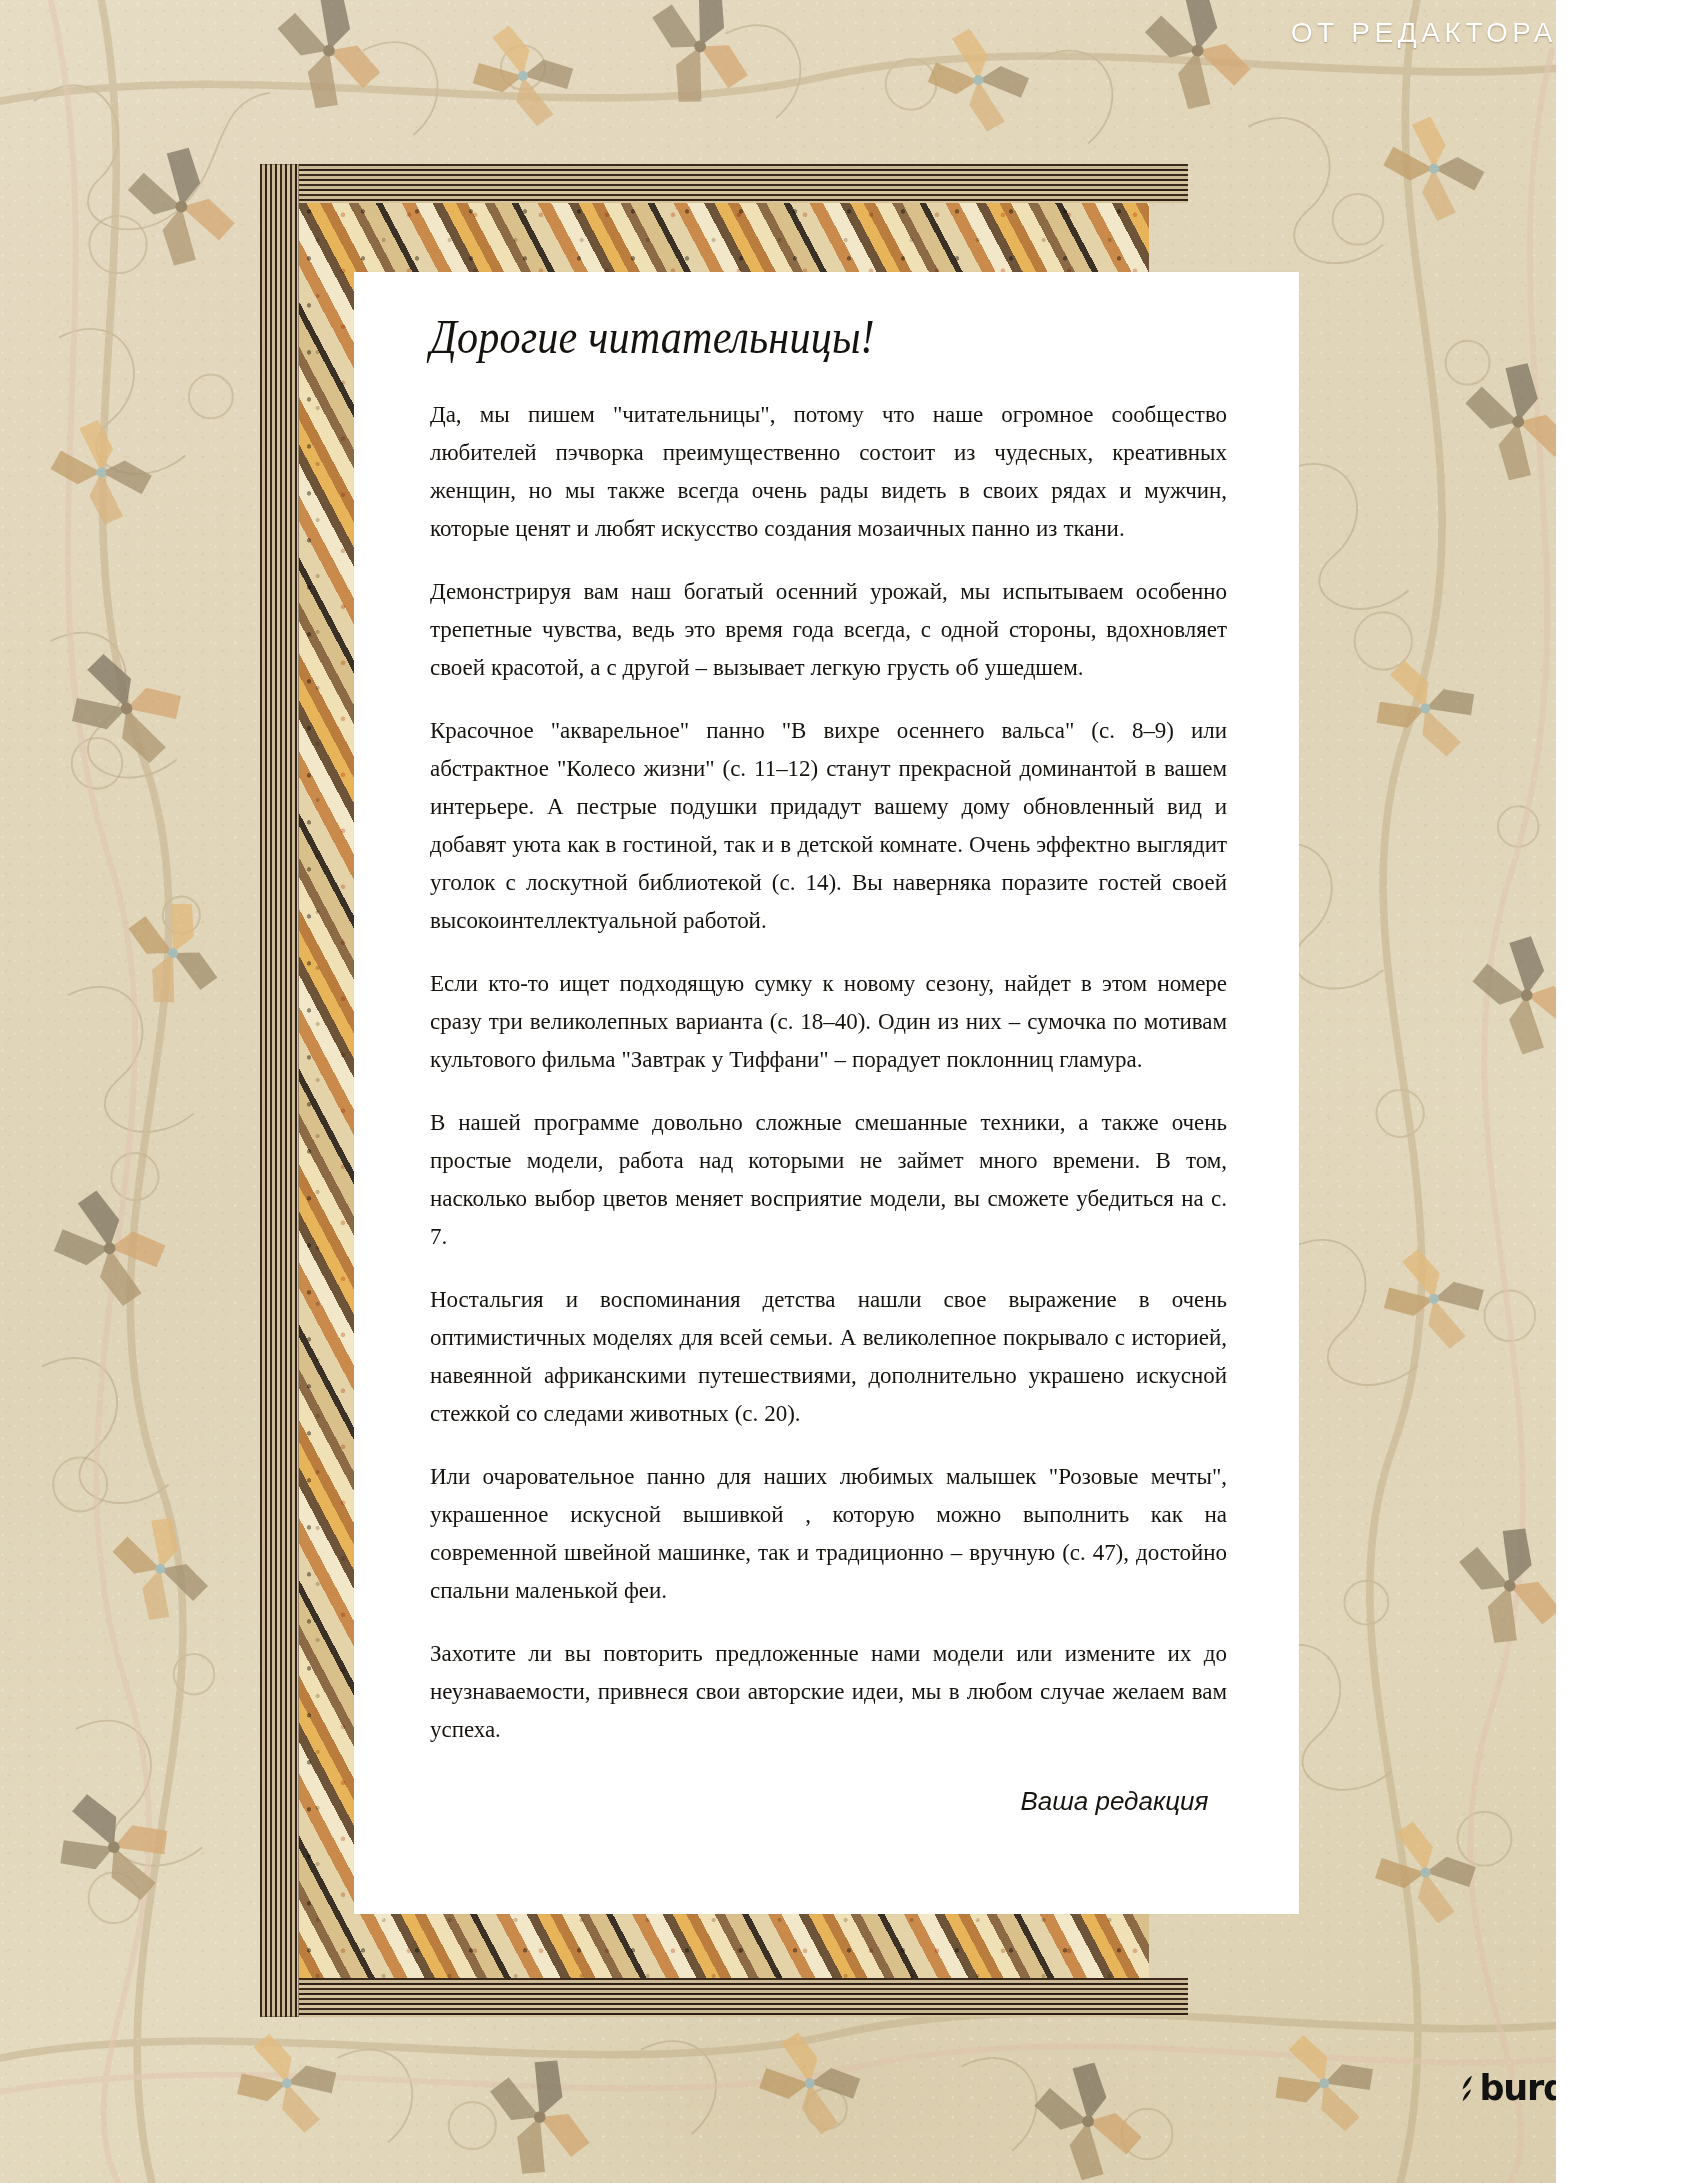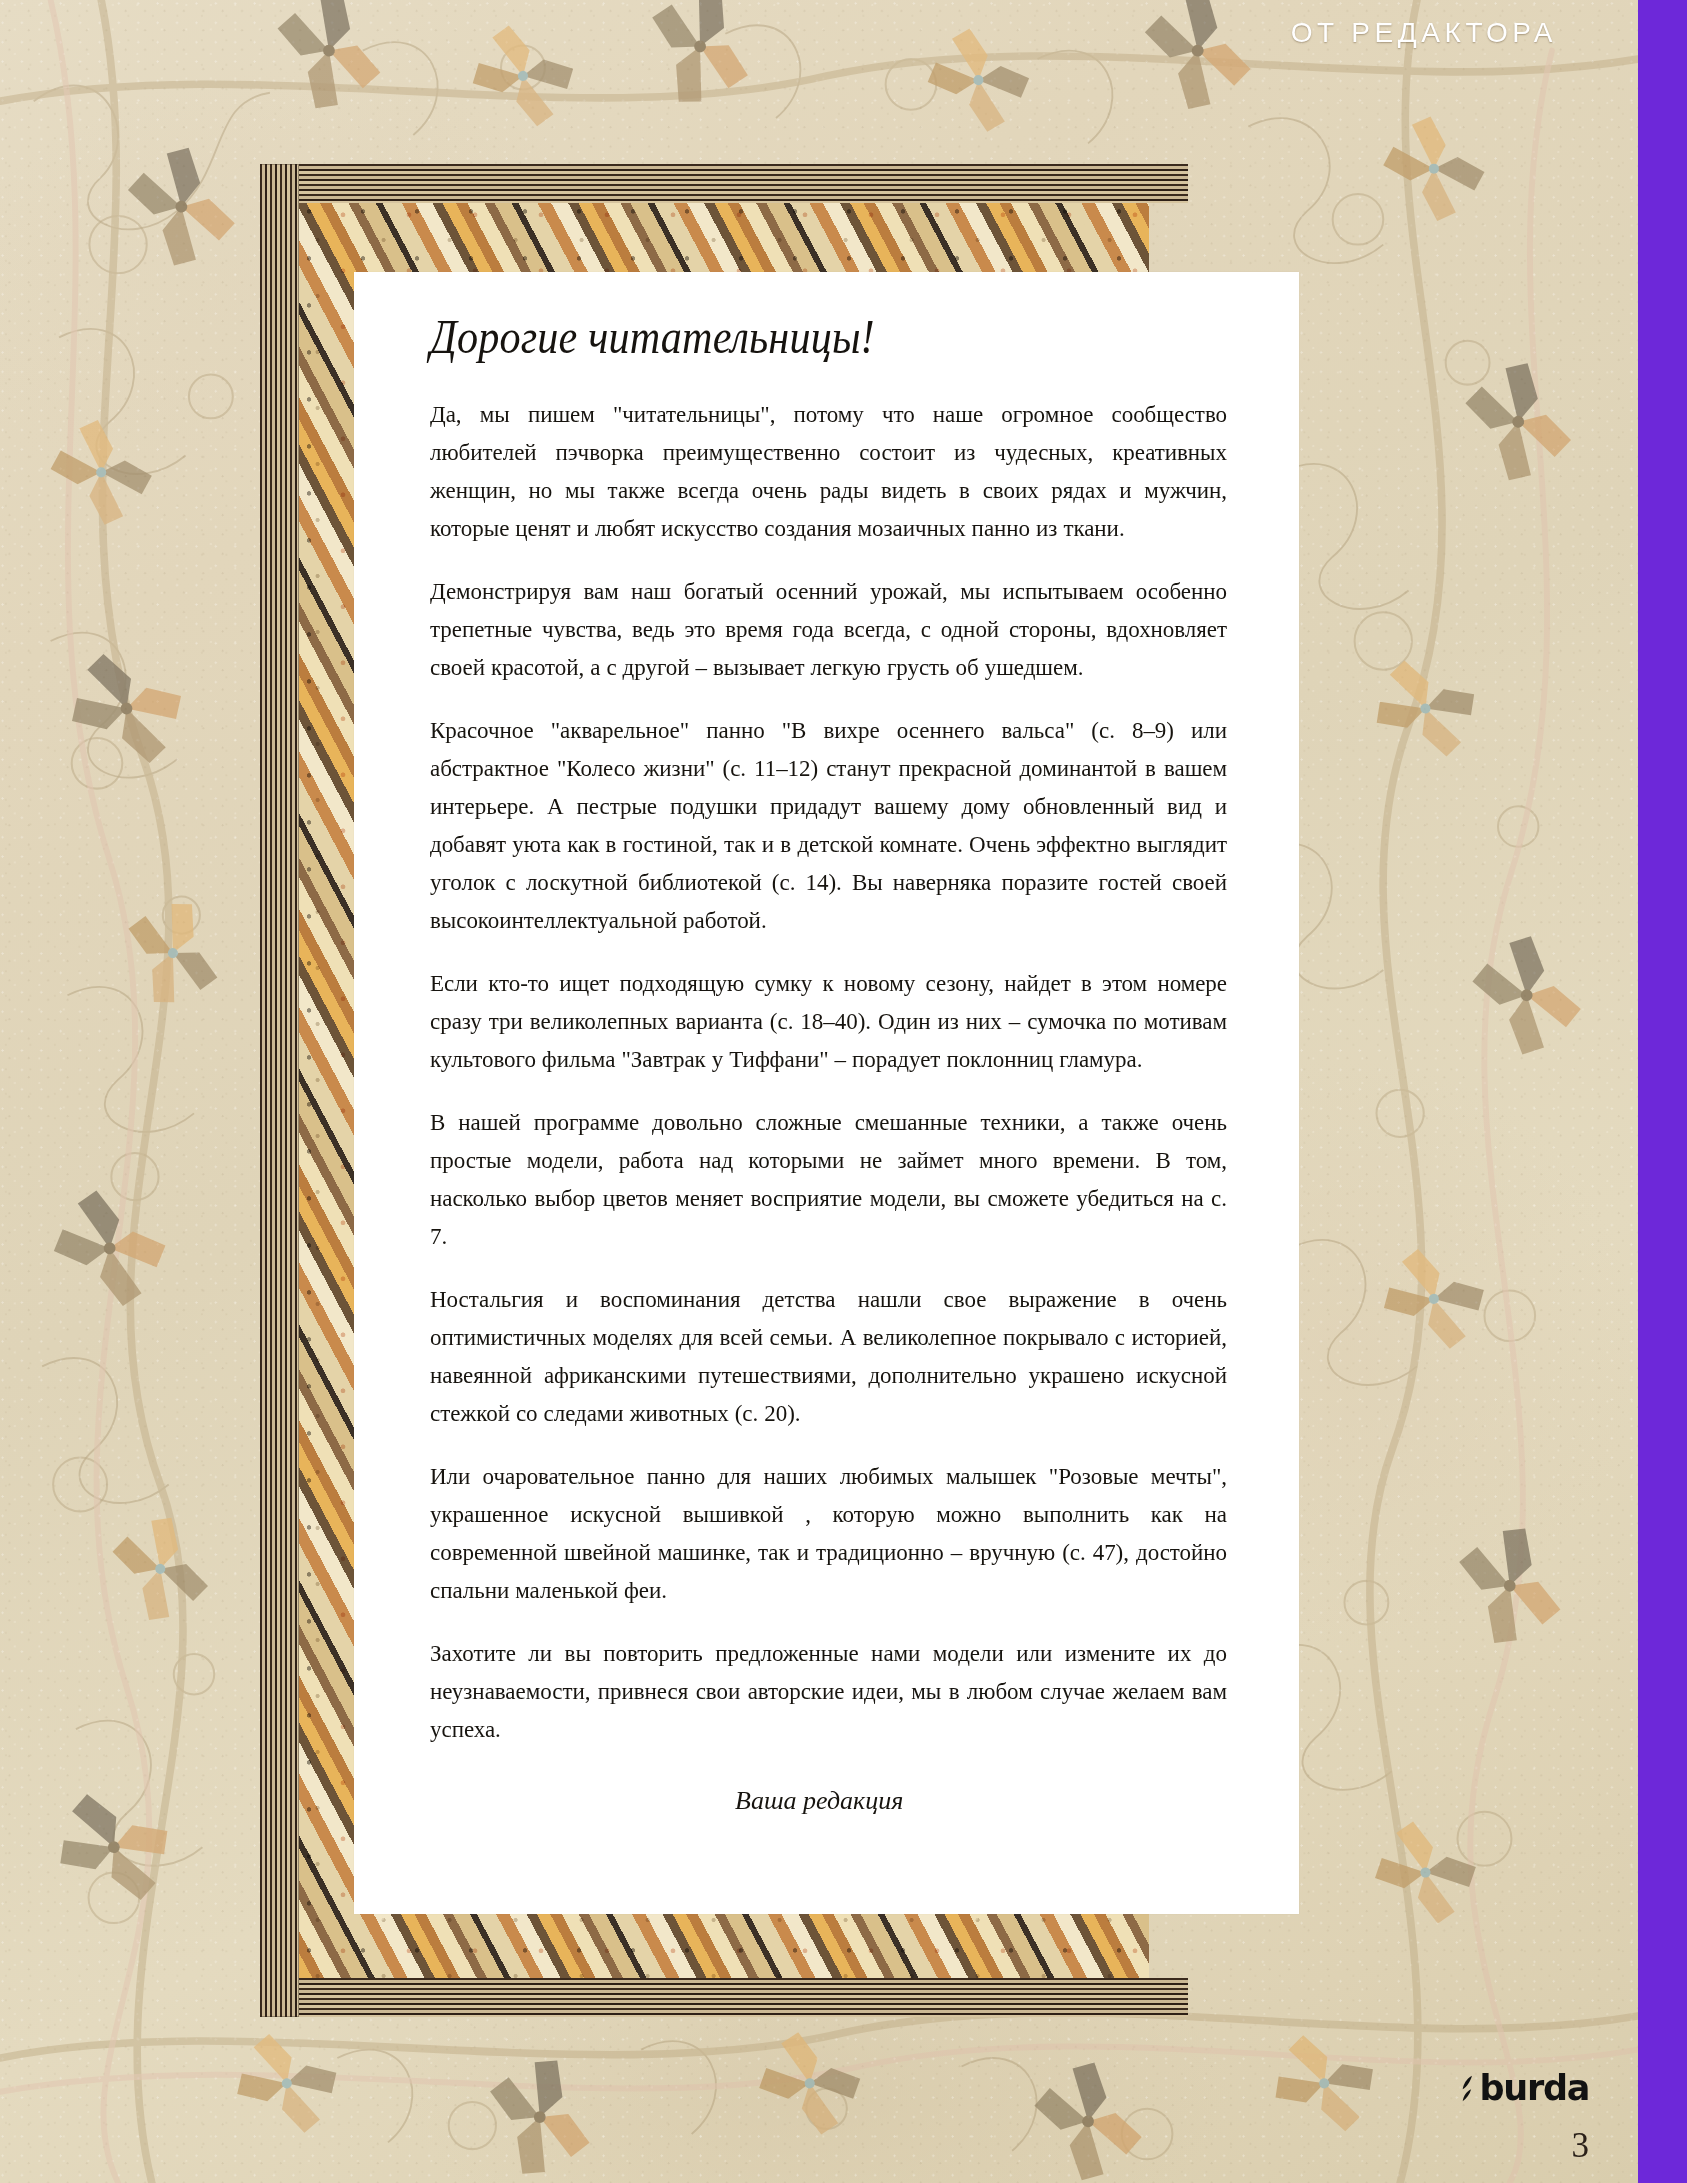--- a/index.html
+++ b/index.html
@@ -9,21 +9,21 @@
   }
   body {
     width: 1687px;
     height: 2183px;
     overflow: hidden;
     font-family: "Liberation Serif", serif;
   }
 
   #page {
     position: relative;
-    width: 1687px;
+    width: 1556px;
     height: 2183px;
     background: #6d28d9;
     overflow: hidden;
   }
 
   
   #quilt-photo {
     position: absolute;
     left: 0; top: 0;
     width: 1638px;
@@ -160,25 +160,25 @@
     font-family: "Liberation Serif", serif;
     font-size: 23px;
     line-height: 38px;
     color: #17140f;
     text-align: justify;
     margin: 0 0 25px 0;
     letter-spacing: -0.04px;
     word-spacing: 0.3px;
   }
   #signature {
-    font-family: Liberation Serif, serif;
+    font-family: Liberation Sans, sans-serif;
     font-style: italic;
     font-size: 26px;
     color: #17140f;
-    text-align: center;
+    text-align: right;
     margin-top: 37px;
     padding-right: 18.6px;
   }
 
   
   #header-label {
     position: absolute;
     right: 81px; top: 17px;
     font-family: "Liberation Sans", sans-serif;
     font-size: 28px;

